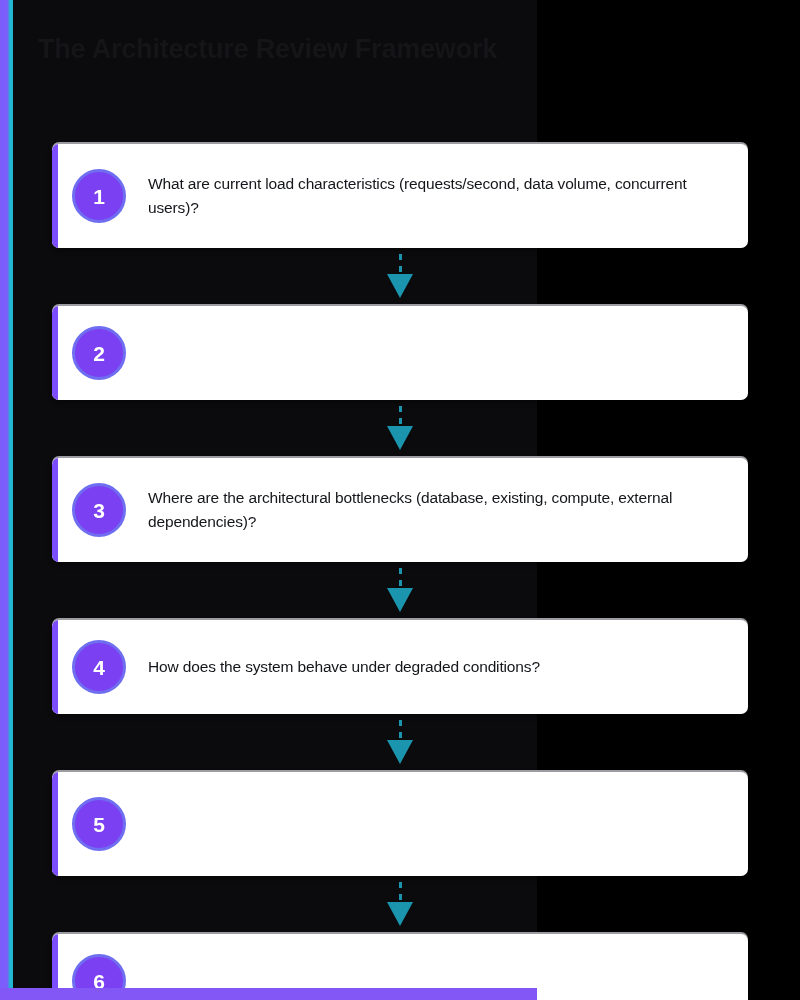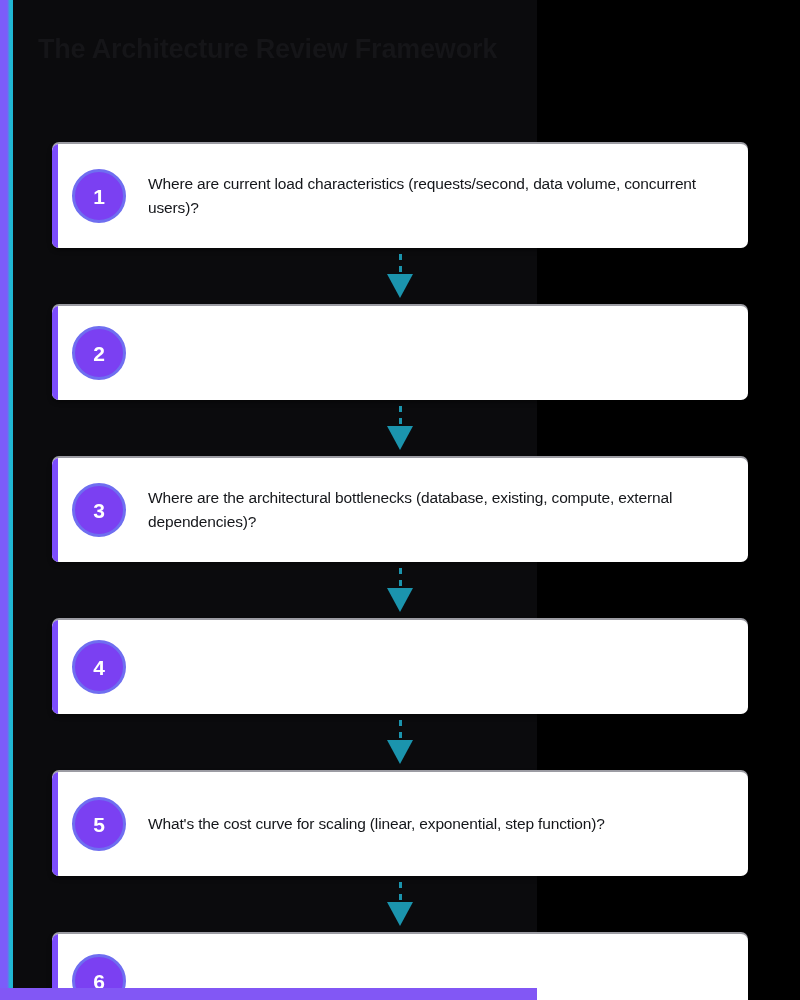--- a/index.html
+++ b/index.html
@@ -162,21 +162,21 @@
   <div class="panel-bg"></div>
   <div class="edge-accent"></div>
 
   <div class="page-title">The Architecture Review Framework</div>
 
   <div class="steps" id="steps-container">
       <div class="step">
         <div class="card tall">
           <div class="accent-bar"></div>
           <div class="badge">1</div>
-          <div class="card-text">Where are current load characteristics (requests/second, data volume, concurrent users)?</div>
+          <div class="card-text">What are current load characteristics (requests/second, data volume, concurrent users)?</div>
         </div>
       </div>
       <div class="connector">
         <div class="line"></div>
         <div class="arrowhead"></div>
       </div>
       <div class="step">
         <div class="card short">
           <div class="accent-bar"></div>
           <div class="badge">2</div>
@@ -194,31 +194,31 @@
         </div>
       </div>
       <div class="connector">
         <div class="line"></div>
         <div class="arrowhead"></div>
       </div>
       <div class="step">
         <div class="card short">
           <div class="accent-bar"></div>
           <div class="badge">4</div>
+          <div class="card-text">How does the system behave under degraded conditions?</div>
         </div>
       </div>
       <div class="connector">
         <div class="line"></div>
         <div class="arrowhead"></div>
       </div>
       <div class="step">
         <div class="card tall">
           <div class="accent-bar"></div>
           <div class="badge">5</div>
-          <div class="card-text">What's the cost curve for scaling (linear, exponential, step function)?</div>
         </div>
       </div>
       <div class="connector">
         <div class="line"></div>
         <div class="arrowhead"></div>
       </div>
       <div class="step">
         <div class="card short">
           <div class="accent-bar"></div>
           <div class="badge">6</div>

